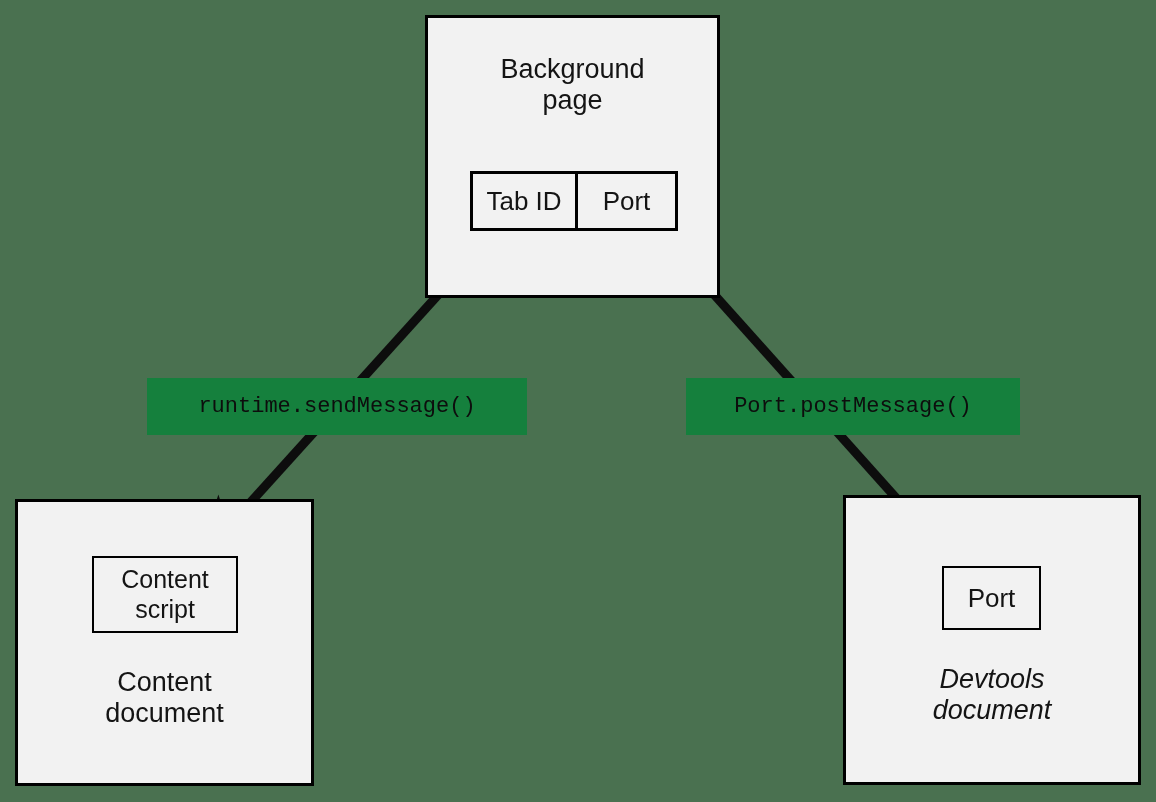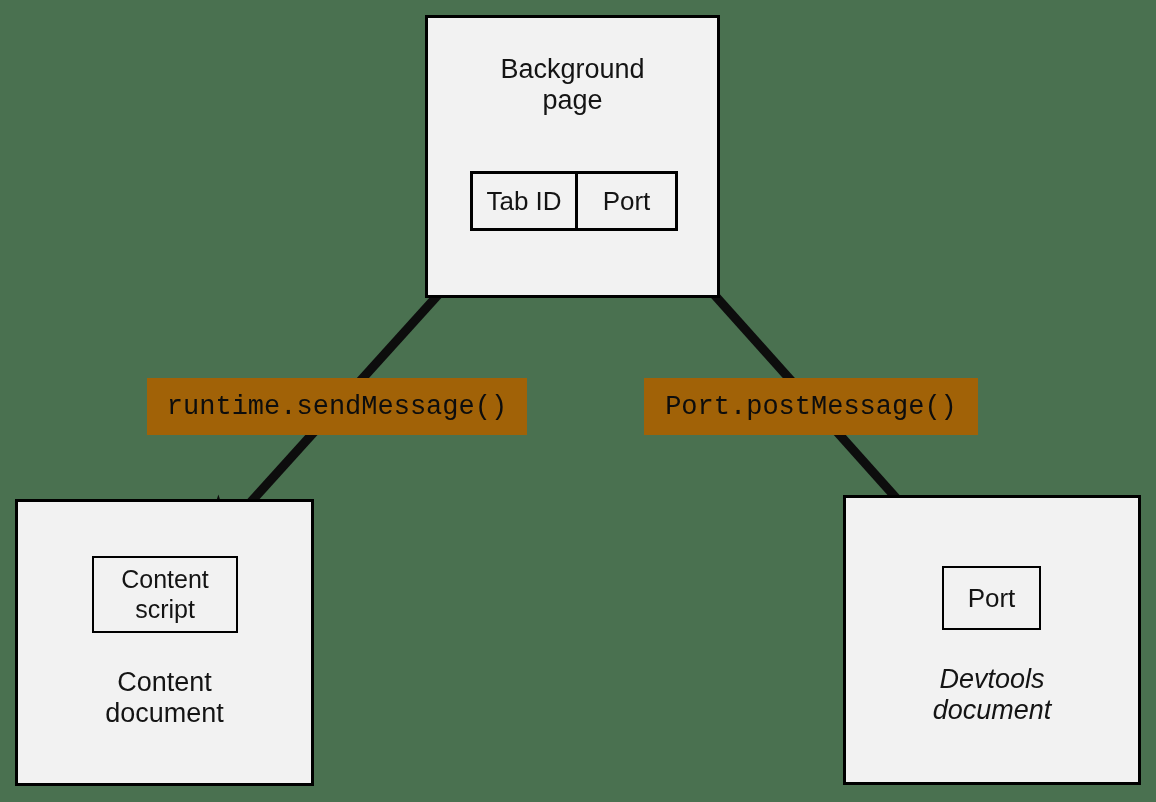--- a/index.html
+++ b/index.html
@@ -135,38 +135,38 @@
     justify-content: center;
   }
   #devtools-port .txt {
     font-size: 26px;
     color: #141414;
   }
 
   
   .api-label {
     position: absolute;
-    background: #a16207;
+    background: #15803d;
     display: flex;
     align-items: center;
     justify-content: center;
     font-family: "Liberation Mono", monospace;
-    font-size: 27px;
+    font-size: 22px;
     color: #0d0d0d;
     letter-spacing: 0px;
     white-space: nowrap;
   }
   #label-sendmessage {
     left: 147px;
     top: 378px;
     width: 380px;
     height: 57px;
   }
   #label-postmessage {
-    left: 644px;
+    left: 686px;
     top: 378px;
     width: 334px;
     height: 57px;
   }
 </style>
 </head>
 <body>
 
 <div id="stage">
 

